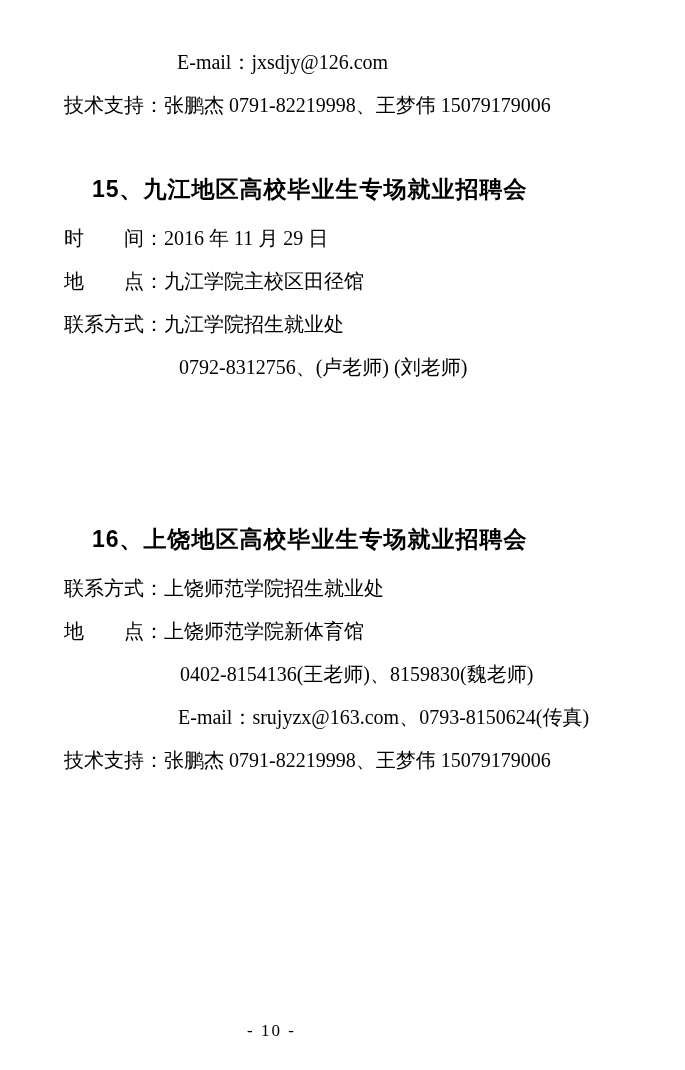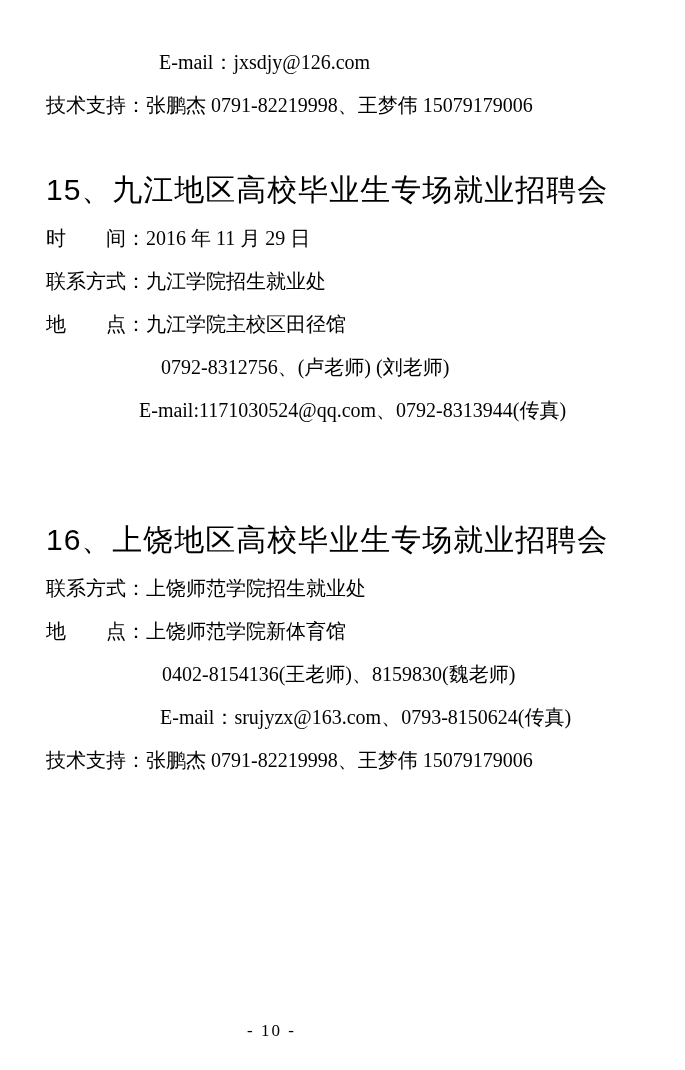--- a/index.html
+++ b/index.html
@@ -10,37 +10,38 @@
   body {
     position: relative;
     width: 685px;
     height: 1070px;
     font-family: "Liberation Serif", "DejaVu Serif", serif;
     color: #000000;
     overflow: hidden;
   }
   .block {
     position: absolute;
-    left: 46px;
+    left: 64px;
     width: 615px;
   }
   .row {
     height: 43px;
     line-height: 43px;
     font-size: 20px;
     white-space: nowrap;
   }
   .heading-row {
     height: 43px;
     line-height: 43px;
-    font-size: 30px;
-    font-weight: normal;
+    font-size: 23px;
+    font-weight: bold;
     letter-spacing: 1px;
     font-family: "Liberation Sans", "DejaVu Sans", sans-serif;
     white-space: nowrap;
+    margin-left: 28px;
   }
   .rows { margin-top: 6px; }
   .indent-intro-email { padding-left: 113px; }
   .indent-phone-15   { padding-left: 115px; }
   .indent-email-15   { padding-left: 93px; }
   .indent-phone-16   { padding-left: 116px; }
   .indent-email-16   { padding-left: 114px; font-family: Liberation Serif, serif; }
   .page-footer {
     position: absolute;
     left: 0;
@@ -57,24 +58,23 @@
 
 <div class="block" style="top: 41px;">
   <div class="row indent-intro-email">E-mail：jxsdjy@126.com</div>
   <div class="row">技术支持：张鹏杰 0791-82219998、王梦伟 15079179006</div>
 </div>
 
 <div class="block" style="top: 168px;">
   <div class="heading-row">15、九江地区高校毕业生专场就业招聘会</div>
   <div class="rows">
     <div class="row">时　　间：2016 年 11 月 29 日</div>
+    <div class="row">地　　点：九江学院主校区田径馆</div>
     <div class="row">联系方式：九江学院招生就业处</div>
-    <div class="row">地　　点：九江学院主校区田径馆</div>
     <div class="row indent-phone-15">0792-8312756、(卢老师) (刘老师)</div>
-    <div class="row indent-email-15">E-mail:1171030524@qq.com、0792-8313944(传真)</div>
   </div>
 </div>
 
 <div class="block" style="top: 518px;">
   <div class="heading-row">16、上饶地区高校毕业生专场就业招聘会</div>
   <div class="rows">
     <div class="row">联系方式：上饶师范学院招生就业处</div>
     <div class="row">地　　点：上饶师范学院新体育馆</div>
     <div class="row indent-phone-16">0402-8154136(王老师)、8159830(魏老师)</div>
     <div class="row indent-email-16">E-mail：srujyzx@163.com、0793-8150624(传真)</div>

